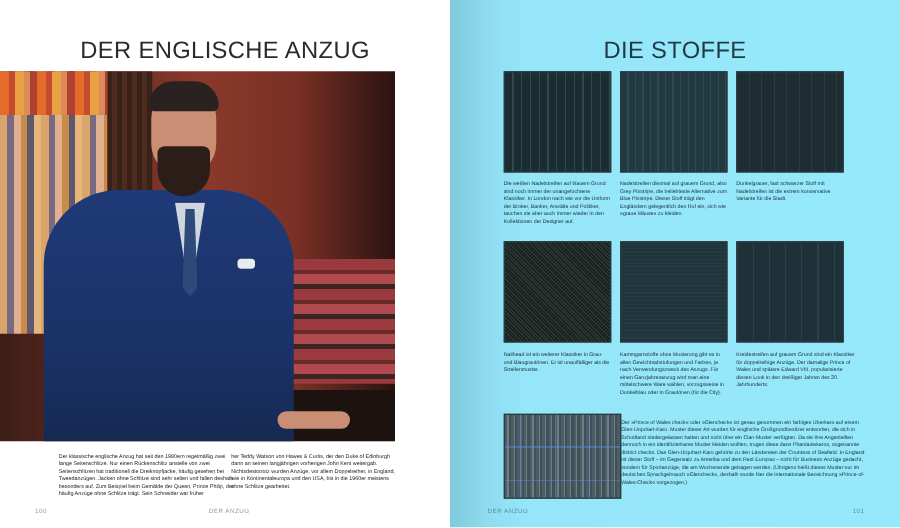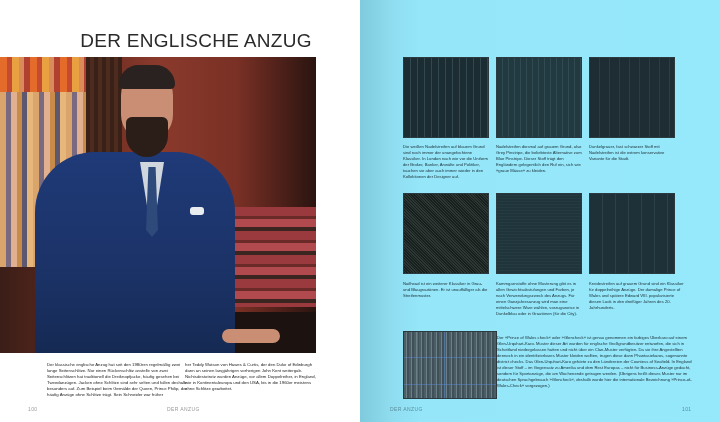--- a/index.html
+++ b/index.html
@@ -1,17 +1,17 @@
 <!DOCTYPE html>
 <html><head>
 <meta charset="utf-8">
 <style>
   html, body { margin:0; padding:0; }
   body { width:720px; height:422px; overflow:hidden; position:relative; background:#fff; font-family:"Liberation Sans", sans-serif; }
-  .page { position:absolute; top:0; height:422px;padding-left:32px; }
+  .page { position:absolute; top:0; height:422px; }
   .left { left:0; width:360px; background:#fff; }
   .right { left:360px; width:360px; background:linear-gradient(90deg,#7fcadd 0px,#8fdcef 30px,#95e6f9 60px,#96e8fb 100%); }
   .title { position:absolute; top:30px; font-size:19px; font-weight:normal; letter-spacing:0.3px; color:#2a2a2a; text-align:center; width:100%; margin:0; }
   .left .title { left:0; }
   .right .title { left:0; color:#1f3a44; }
   .photo { position:absolute; left:0; top:57px; width:316px; height:296px; overflow:hidden;
     background:linear-gradient(90deg,#3a1e17 0%,#6b2c22 30%,#8a3a2c 50%,#7a3025 75%,#2a1410 100%); }
   .ties { position:absolute; left:0; top:0; width:86px; height:210px;
     background:repeating-linear-gradient(90deg,#d9a56c 0 6px,#7a6a80 6px 11px,#e0b090 11px 17px,#c98b4a 17px 22px,#5d5870 22px 27px,#e6b67a 27px 33px); }
   .ties-top { position:absolute; left:0; top:0; width:86px; height:35px;
@@ -77,20 +77,21 @@
     <div class="beard"></div>
     <div class="hand"></div>
   </div>
   <p class="body-text lt1">Der klassische englische Anzug hat seit den 1980ern regelmäßig zwei lange Seitenschlitze. Nur einen Rückenschlitz anstelle von zwei Seitenschlitzen hat traditionell die Dreiknopfjacke, häufig gesehen bei Tweedanzügen. Jacken ohne Schlitze sind sehr selten und fallen deshalb besonders auf. Zum Beispiel beim Gemälde der Queen, Prince Philip, der häufig Anzüge ohne Schlitze trägt. Sein Schneider war früher</p>
   <p class="body-text lt2">her Teddy Watson von Hawes &amp; Curtis, der den Duke of Edinburgh dann an seinen langjährigen vorherigen John Kent weitergab. Nichtsdestotrotz wurden Anzüge, vor allem Doppelreiher, in England, wie in Kontinentaleuropa und den USA, bis in die 1960er meistens ohne Schlitze gearbeitet.</p>
   <span class="folio f-left-num">100</span>
   <span class="folio f-left-sec">DER ANZUG</span>
 </div>
 
 <div class="page right">
+  <h1 class="title">DIE STOFFE</h1>
 
   <div class="swatch sw-pin" style="left:43px;top:57px;" title="Nadelstreifen blau"></div>
   <div class="swatch sw-grey" style="left:136px;top:57px;" title="Nadelstreifen grau"></div>
   <div class="swatch sw-dark" style="left:229px;top:57px;" title="Dunkelgrau"></div>
 
   <p class="caption r-c1">Die weißen Nadelstreifen auf blauem Grund sind noch immer der unangefochtene Klassiker. In London nach wie vor die Uniform der Broker, Banker, Anwälte und Politiker, tauchen sie aber auch immer wieder in den Kollektionen der Designer auf.</p>
   <p class="caption r-c2">Nadelstreifen diesmal auf grauem Grund, also Grey Pinstripe, die beliebteste Alternative zum Blue Pinstripe. Dieser Stoff trägt den Engländern gelegentlich den Ruf ein, sich wie »graue Mäuse« zu kleiden.</p>
   <p class="caption r-c3">Dunkelgrauer, fast schwarzer Stoff mit Nadelstreifen ist die extrem konservative Variante für die Stadt.</p>
 
   <div class="swatch sw-nail" style="left:43px;top:193px;" title="Nailhead"></div>

